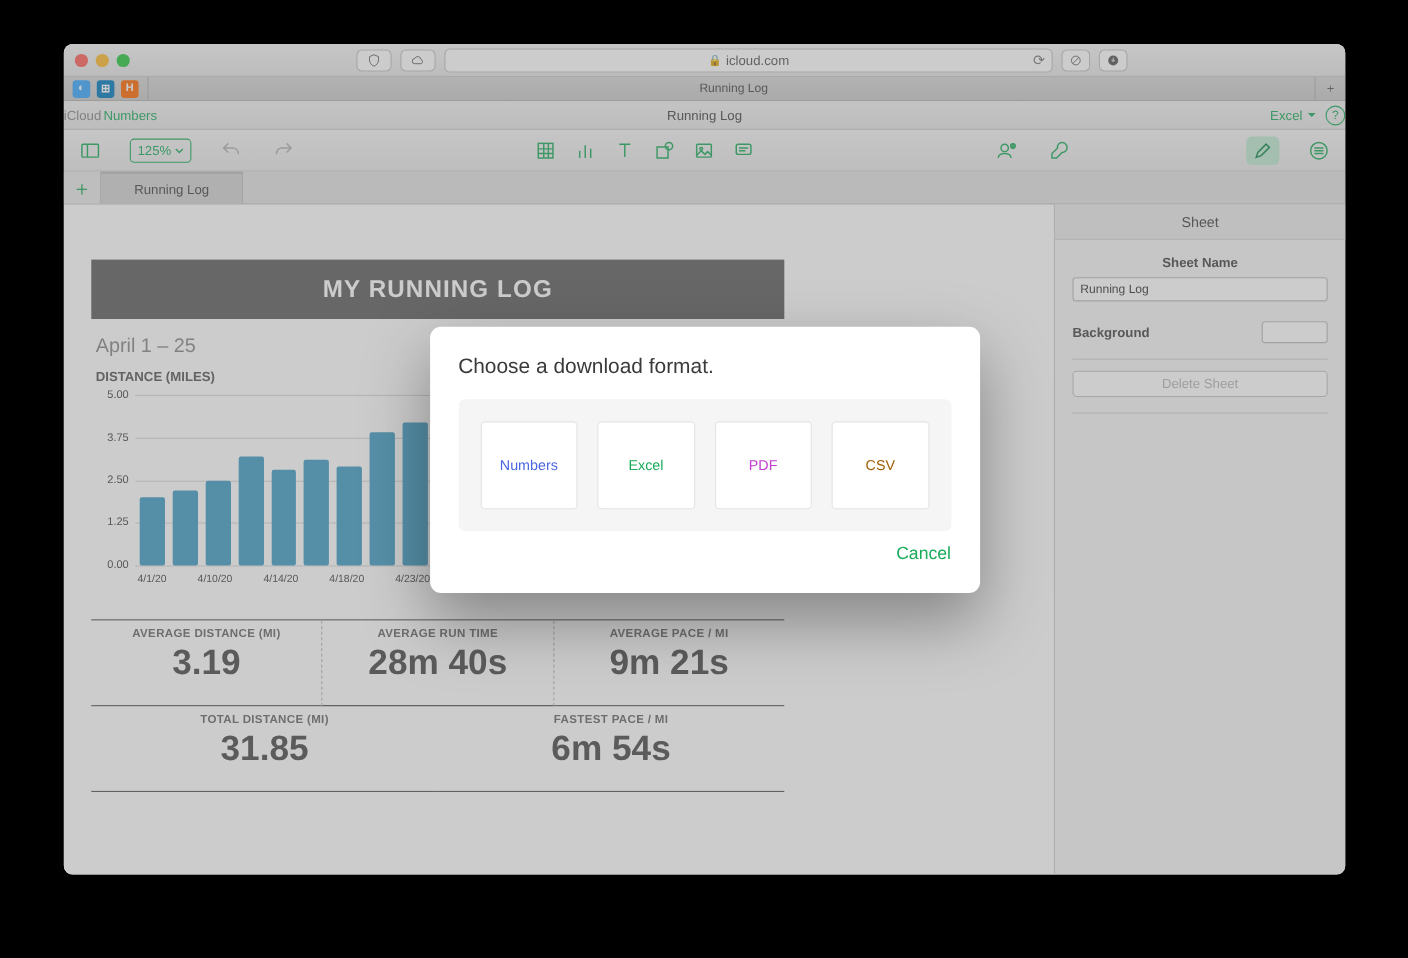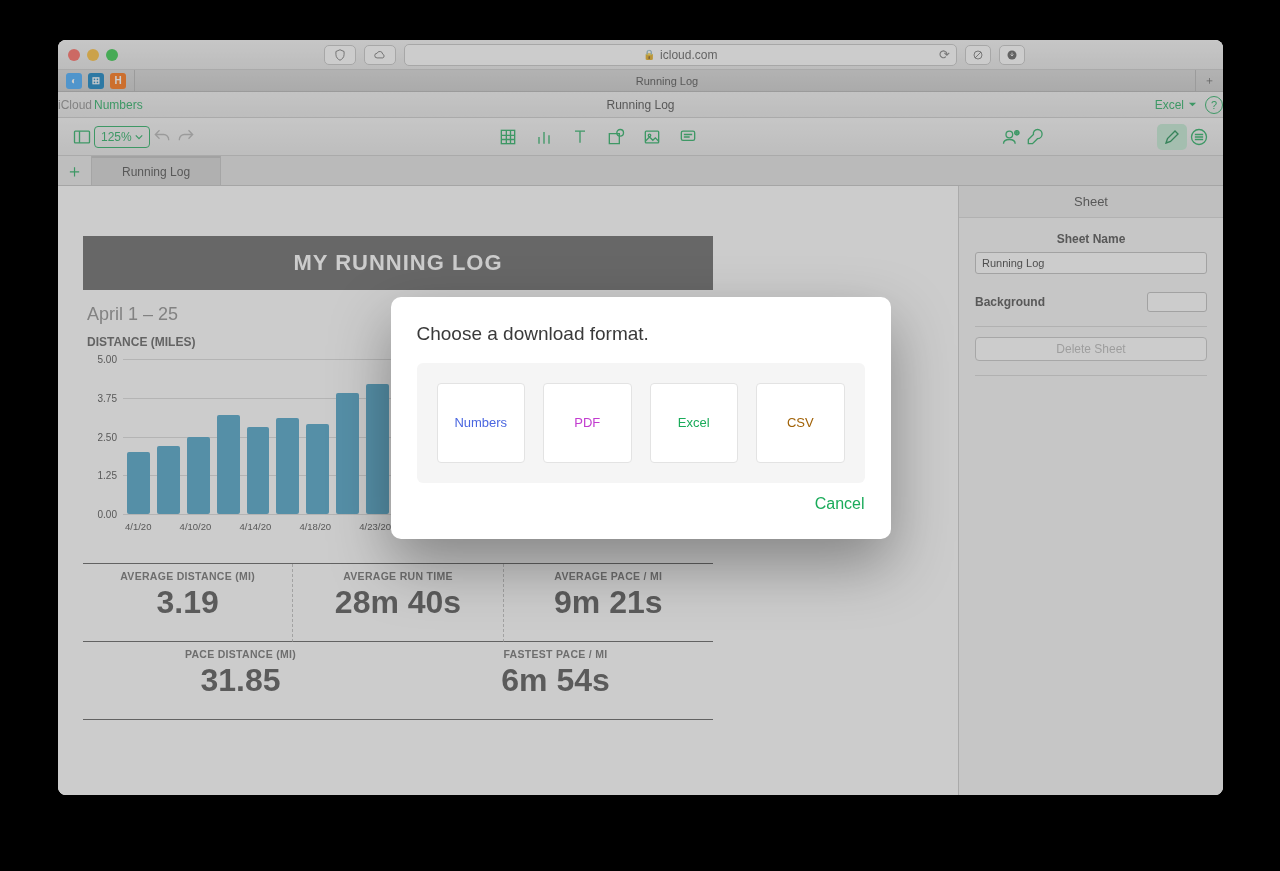--- a/index.html
+++ b/index.html
@@ -29,21 +29,21 @@
   .tabstrip .plus { width:28px; display:flex; align-items:center; justify-content:center; border-left:1px solid #b0b0b0; color:#555;}
   
   .ichdr { height:26px; background:linear-gradient(#f2f2f2,#e7e7e7); border-bottom:1px solid #c9c9c9; display:flex; align-items:center; font-size:12px; padding:0 0; position:relative;}
   .ichdr .crumb-a { color:#888; margin-right:2px;}
   .ichdr .crumb-b { color:#1aab5a; font-weight:500;}
   .ichdr .centertitle { position:absolute; left:0; right:0; text-align:center; color:#444; font-weight:500; pointer-events:none;}
   .ichdr .right { margin-left:auto; color:#1aab5a; display:flex; align-items:center; gap:4px;}
   .ichdr .right svg { width:9px; height:9px; fill:#1aab5a;}
   .help { width:18px; height:18px; border:1.5px solid #1aab5a; border-radius:50%; color:#1aab5a; font-size:11px; display:flex; align-items:center; justify-content:center; margin-left:8px;}
   
-  .toolbar { height:38px; background:linear-gradient(#f6f6f6,#e8e8e8); border-bottom:1px solid #c9c9c9; display:flex; align-items:center; padding:0 12px; gap:0;}
+  .toolbar { height:38px; background:linear-gradient(#f6f6f6,#e8e8e8); border-bottom:1px solid #c9c9c9; display:flex; align-items:center; padding:0 12px; gap:24px;}
   .toolbar .group { display:flex; align-items:center; gap:12px;}
   .toolbar .spacer { flex:1;}
   .tbtn { width:24px; height:24px; display:flex; align-items:center; justify-content:center;}
   .tbtn svg { width:20px; height:20px; fill:none; stroke:#1aab5a; stroke-width:1.6;}
   .tbtn.gray svg { stroke:#b0b0b0;}
   .zoom { height:22px; border:1px solid #1aab5a; border-radius:4px; color:#1aab5a; font-size:12px; padding:0 6px; display:flex; align-items:center; gap:3px;}
   .paintbtn { width:30px; height:26px; border-radius:5px; background:#bfe8d0; display:flex; align-items:center; justify-content:center;}
   .paintbtn svg { stroke:#0f8a4a;}
   
   .sheetrow { height:30px; background:#e3e3e3; border-bottom:1px solid #c0c0c0; display:flex; align-items:stretch;}
@@ -318,21 +318,21 @@
                 <div class="slabel">AVERAGE RUN TIME</div>
                 <div class="sval">28m 40s</div>
               </div>
             <div class="scell">
                 <div class="slabel">AVERAGE PACE / MI</div>
                 <div class="sval">9m 21s</div>
               </div>
           </div>
           <div class="srow">
             <div class="scell">
-                <div class="slabel">PACE DISTANCE (MI)</div>
+                <div class="slabel">TOTAL DISTANCE (MI)</div>
                 <div class="sval">31.85</div>
               </div>
             <div class="scell">
                 <div class="slabel">FASTEST PACE / MI</div>
                 <div class="sval">6m 54s</div>
               </div>
           </div>
         </div>
       </div>
     </div>
@@ -350,20 +350,20 @@
         <div style="border-bottom:1px solid #d3d3d3; margin-top:14px;"></div>
       </div>
     </div>
   </div>
 
   <div class="scrim"></div>
   <div class="modal">
     <h2>Choose a download format.</h2>
     <div class="optgrid">
       <div class="opt numbers">Numbers</div>
+      <div class="opt excel">Excel</div>
       <div class="opt pdf">PDF</div>
-      <div class="opt excel">Excel</div>
       <div class="opt csv">CSV</div>
     </div>
     <div class="cancel"><span>Cancel</span></div>
   </div>
 
 </div>
 
 </body></html>

